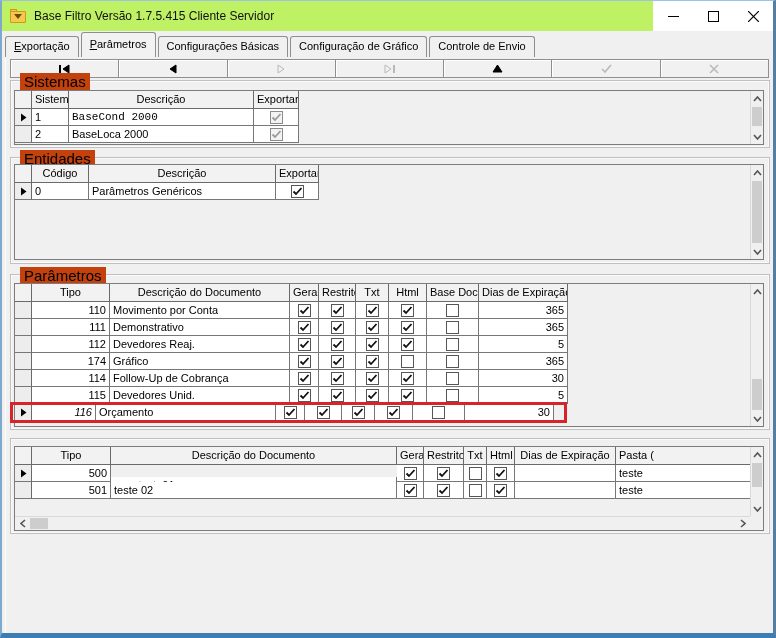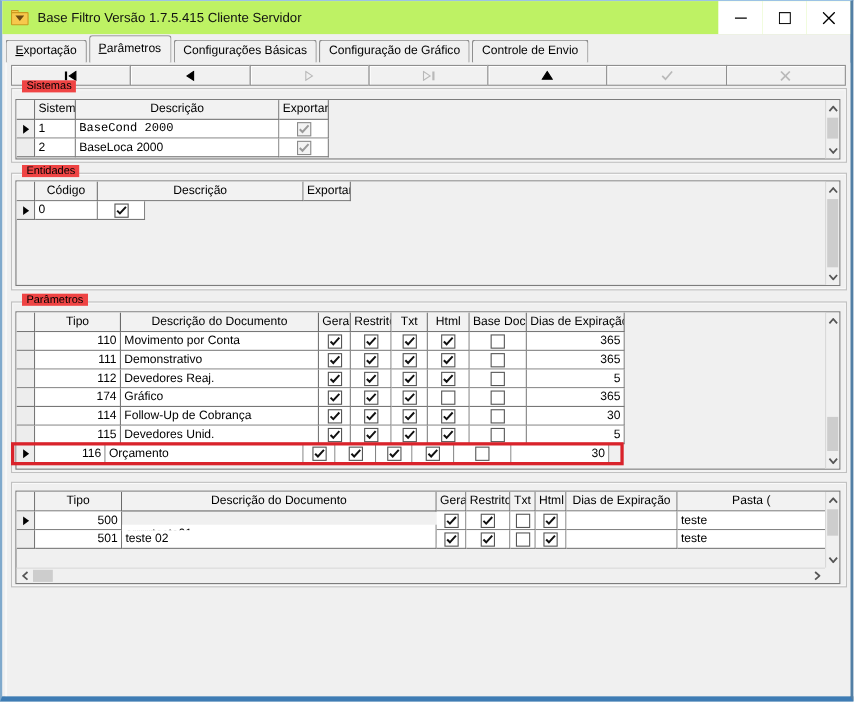--- a/index.html
+++ b/index.html
@@ -35,21 +35,21 @@
     border-left:1px solid #fdfdfd;border-right:1px solid #fdfdfd;}
 
   
   .navigator{position:absolute;top:2px;left:4px;width:758px;height:19px;display:flex;}
   .navbtn{flex:1;height:19px;background:#f1f1f1;border:1px solid #8f8f8f;margin-right:-1px;
     display:flex;align-items:center;justify-content:center;box-shadow:inset 1px 1px 0 #ffffff;}
   .navbtn svg{display:block;}
 
   
   .group{position:absolute;left:4px;width:760px;border:1px solid #c0c0c0;box-shadow:inset 0 0 0 1px #fafafa;background:#f0f0f0;}
-  .glabel{position:absolute;top:-8px;left:9px;background:#ef4444;padding:0 4px;font-size:10px;color:#000;white-space:nowrap;}
+  .glabel{position:absolute;top:-8px;left:9px;background:#c2410c;padding:0 4px;font-size:15px;color:#000;white-space:nowrap;}
   .g-sistemas{top:23px;height:68px;}
   .g-entidades{top:100px;height:107px;}
   .g-parametros{top:217px;height:156px;}
   .g-documentos{top:381px;height:96px;}
 
   
   .gridbox{position:absolute;left:3px;background:#f0f0f0;border:1px solid #7c7c7c;overflow:hidden;}
   .gb-sistemas{top:9px;width:750px;height:55px;}
   .gb-entidades{top:6px;width:750px;height:96px;}
   .gb-parametros{top:8px;width:750px;height:144px;}
@@ -58,21 +58,21 @@
   .gridcols{position:absolute;top:0;left:0;right:13px;bottom:0;overflow:hidden;}
   .grow{display:flex;height:17px;background:#f0f0f0;}
   .grow.head{height:18px;}
   .gcell{flex:none;height:100%;padding:1px 3px 0 3px;font-size:11px;line-height:15px;color:#000;
     background:#fff;border-right:1px solid #777;border-bottom:1px solid #777;
     overflow:hidden;white-space:nowrap;}
   .gcell.h{background:#f2f2f2;text-align:center;border-right:1px solid #6a6a6a;border-bottom:1px solid #6a6a6a;}
   .gcell.ind{background:#ededed;border-right:1px solid #6a6a6a;padding:0;display:flex;align-items:center;justify-content:center;}
   .gcell.chk{display:flex;align-items:center;justify-content:center;padding:0;}
   .gcell.r{text-align:right;}
-  .gcell.hr{text-align:center;}
+  .gcell.hr{text-align:left;}
   .gfill{flex:1;background:#f0f0f0;border:none;}
   .cb{width:13px;height:13px;background:#fff;border:1px solid #565656;display:flex;align-items:center;justify-content:center;}
   .cb.dis{background:#f3f3f3;border-color:#8b8b8b;}
   .cb svg{display:block;}
 
   
   .vscroll{position:absolute;top:0;right:0;bottom:0;width:13px;background:#f0f0f0;border-left:1px solid #d9d9d9;}
   .vscroll .sb-up{position:absolute;top:1px;left:0;right:0;height:13px;display:flex;align-items:center;justify-content:center;}
   .vscroll .sb-down{position:absolute;bottom:1px;left:0;right:0;height:13px;display:flex;align-items:center;justify-content:center;}
   .sb-thumb{position:absolute;left:1px;right:1px;background:#cdcdcd;}
@@ -250,20 +250,21 @@
               <div class="gcell h" style="width: 43px;">Exportar</div>
               <div class="gfill"></div>
             </div>
             <div class="grow">
               <div class="gcell ind" style="width: 17px;">
                 <svg width="7" height="9">
                   <polygon points="1,0.5 6.5,4.5 1,8.5" fill="#000"></polygon>
                 </svg>
               </div>
               <div class="gcell" style="width: 57px;">0</div>
+              <div class="gcell" style="width: 187px;">Parâmetros Genéricos</div>
               <div class="gcell chk" style="width: 43px;">
                 <div class="cb">
                   <svg width="11" height="11">
                     <polyline points="1.5,5.5 4,8 9.5,2" fill="none" stroke="#111" stroke-width="1.8"></polyline>
                   </svg>
                 </div>
               </div>
               <div class="gfill"></div>
             </div>
           </div>
@@ -522,21 +523,21 @@
               </div>
               <div class="gcell r" style="width: 89px;">5</div>
               <div class="gfill"></div>
             </div>
             <div class="grow">
               <div class="gcell ind" style="width: 17px;">
                 <svg width="7" height="9">
                   <polygon points="1,0.5 6.5,4.5 1,8.5" fill="#000"></polygon>
                 </svg>
               </div>
-              <div class="gcell r" style="width: 64px;">116</div>
+              <div class="gcell r" style="width: 64px; font-style: italic;">116</div>
               <div class="gcell" style="width: 180px;">Orçamento</div>
               <div class="gcell chk" style="width: 29px;">
                 <div class="cb">
                   <svg width="11" height="11">
                     <polyline points="1.5,5.5 4,8 9.5,2" fill="none" stroke="#111" stroke-width="1.8"></polyline>
                   </svg>
                 </div>
               </div>
               <div class="gcell chk" style="width: 37px;">
                 <div class="cb">

